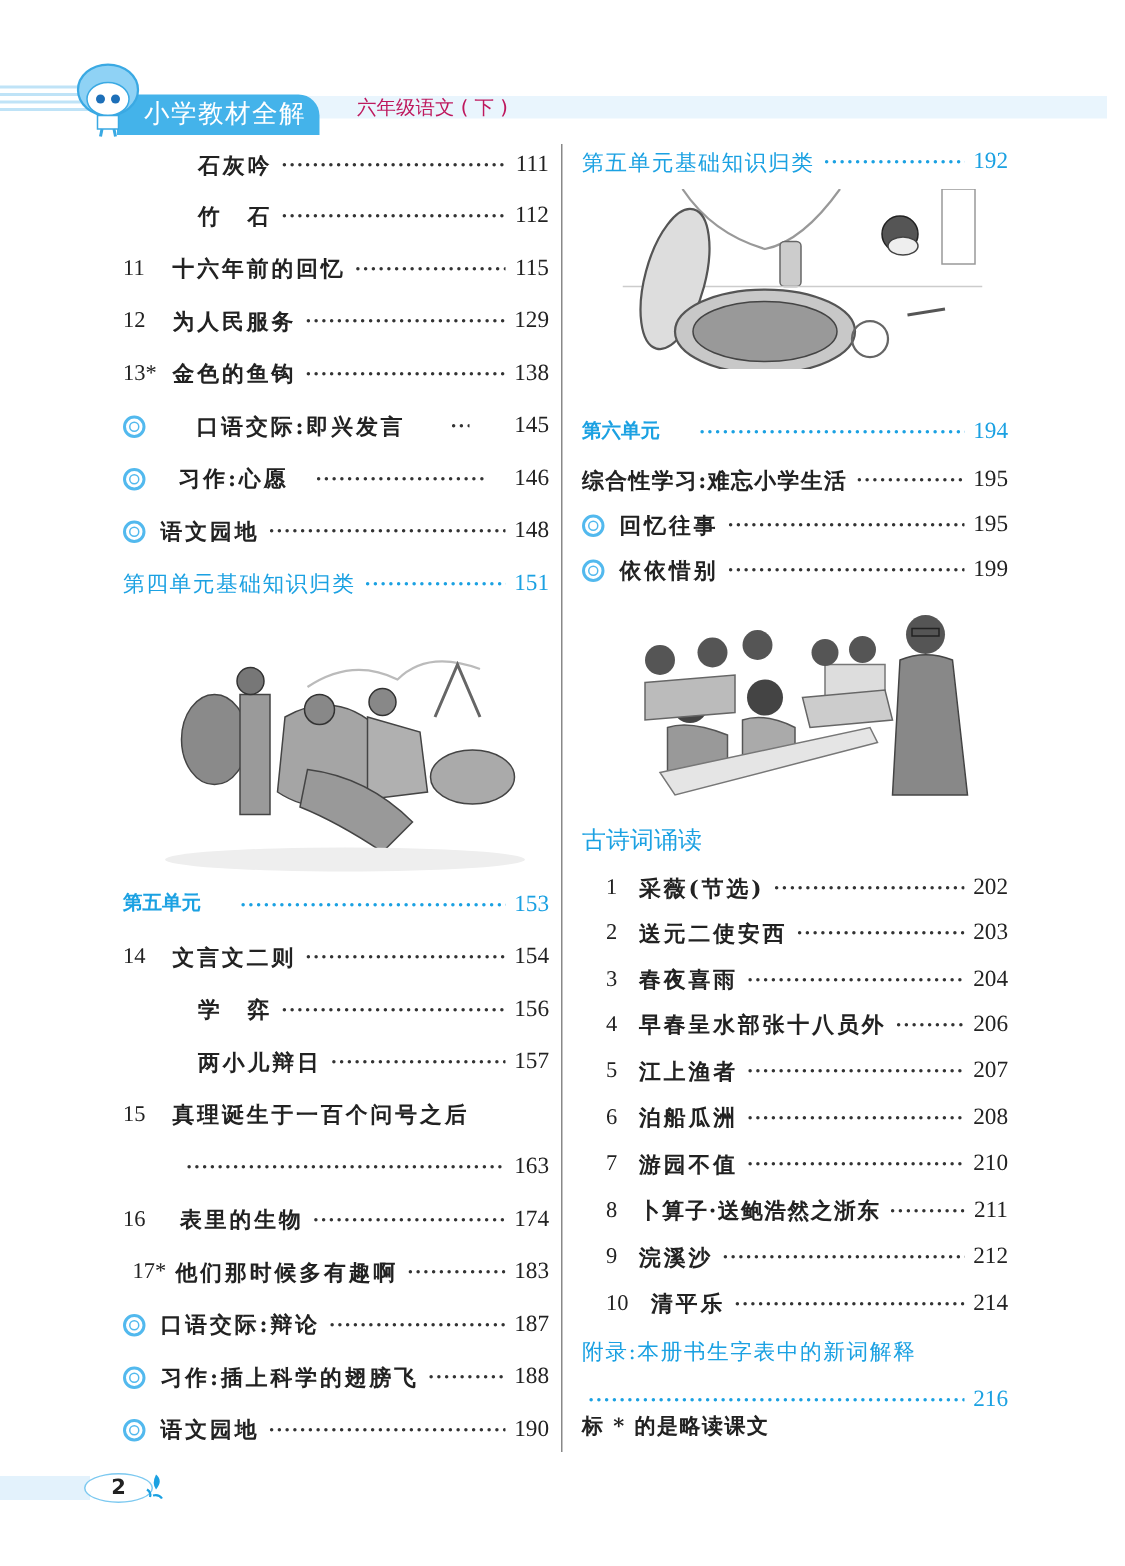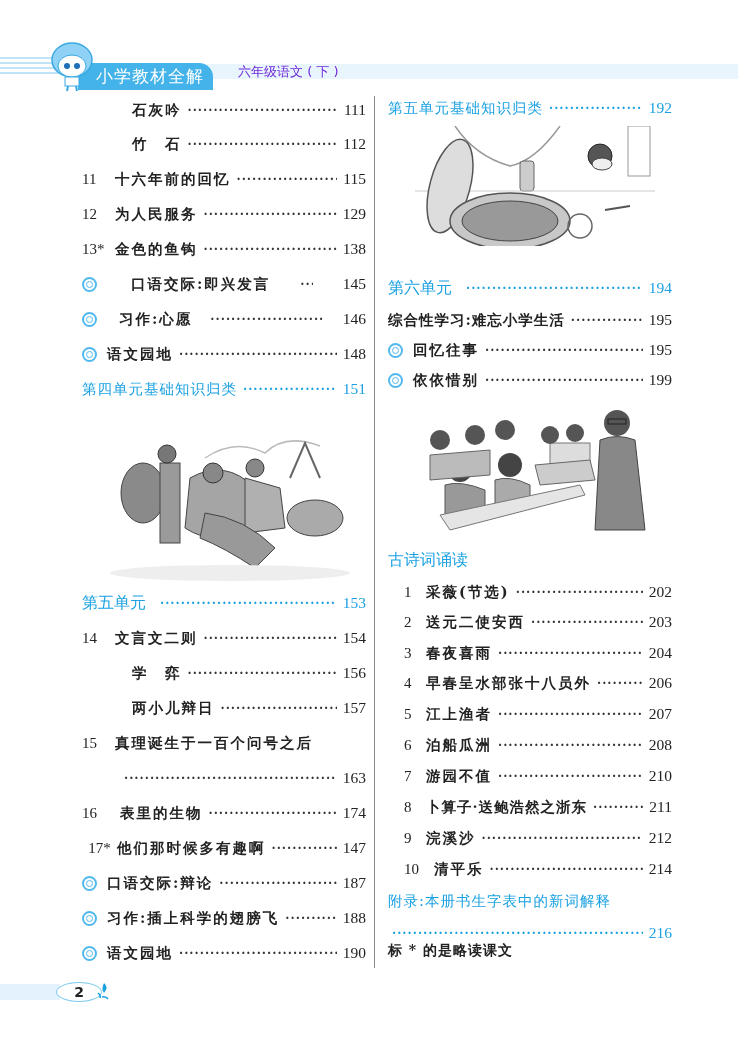--- a/index.html
+++ b/index.html
@@ -7,37 +7,37 @@
   body { position: relative; font-family: "DejaVu Serif", "Liberation Serif", serif; color: #222; }
 
   
   .hdr-lines { position: absolute; left: 0; top: 57px; width: 60px; height: 22px; }
   .hdr-lines div { height: 2px; background: #bfe3f7; margin-bottom: 3px; }
   .hdr-band { position: absolute; left: 205px; top: 64px; width: 533px; height: 15px; background: #e9f5fd; }
   .hdr-brand { position: absolute; left: 78px; top: 63px; width: 135px; height: 27px; background: #44b3ea;
      border-radius: 0 14px 0 0; color: #fff; font-family: "DejaVu Sans", sans-serif; font-size: 17px;
      line-height: 27px; padding-left: 18px; letter-spacing: 1px; }
   .mascot { position: absolute; left: 48px; top: 40px; width: 48px; height: 52px; }
-  .hdr-subtitle { position: absolute; left: 238px; top: 63px; font-family: "DejaVu Sans", sans-serif; font-size: 13px; color: #6d28d9; }
+  .hdr-subtitle { position: absolute; left: 238px; top: 63px; font-family: "DejaVu Sans", sans-serif; font-size: 13px; color: #be185d; }
 
   
   .col-divider { position: absolute; left: 374px; top: 96px; width: 1px; height: 872px; background: #888; }
 
   
   .row { position: absolute; height: 24px; display: flex; align-items: center; font-size: 14.5px; white-space: nowrap; }
   .row .num { display: inline-block; font-family: "Liberation Serif", serif; font-size: 15px; }
   .row .title { display: inline-block; letter-spacing: 2px; font-weight: bold; }
   .row .dots { flex: 1; overflow: hidden; margin: 0 6px; color: #333; letter-spacing: 1px; font-size: 12px; font-weight: bold; }
   .row .dots::before { content: "··································································································"; }
   .row .page { font-family: "Liberation Serif", serif; font-size: 15.5px; }
   .row.blue .title, .row.blue .page, .row.blue .dots { color: #1ba1e2; }
   .row.blue .title { font-weight: normal; }
   .row .circle { display: inline-block; width: 15px; height: 15px; border: 2px solid #52b9ee; border-radius: 50%; position: relative; margin-right: 10px; }
   .row .circle::after { content: ""; position: absolute; left: 2px; top: 2px; width: 7px; height: 7px; border: 1.5px solid #52b9ee; border-radius: 50%; box-sizing: border-box; }
-  .unit-head { position: absolute; font-family: "DejaVu Sans", sans-serif; font-size: 16px; color: #1ba1e2; font-weight: normal; }
+  .unit-head { position: absolute; font-family: "DejaVu Sans", sans-serif; font-size: 13px; color: #1ba1e2; font-weight: bold; }
   .footnote { position: absolute; font-size: 14px; font-weight: bold; letter-spacing: 1px; }
 
   
   .illus { position: absolute; }
 
   
   .ftr-band { position: absolute; left: 0; top: 984px; width: 60px; height: 16px; background: #e3f2fc; }
   .ftr-oval { position: absolute; left: 56px; top: 982px; width: 46px; height: 20px; border: 1px solid #7dc9f0; border-radius: 50%;
      text-align: center; font-family: "DejaVu Sans", sans-serif; font-size: 14px; font-weight: bold; line-height: 18px; background: #fff; }
   .leaf { position: absolute; left: 96px; top: 981px; width: 14px; height: 20px; }
@@ -166,21 +166,21 @@
 <div class="row" style="left:82px; top:801px; width:284px;">
   <span class="num" style="width:38px;">16</span>
   <span class="title">表里的生物</span>
   <span class="dots"></span>
   <span class="page">174</span>
 </div>
 <div class="row" style="left:82px; top:836px; width:284px;">
   <span class="num" style="width:35px;text-align:center;">17*</span>
   <span class="title">他们那时候多有趣啊</span>
   <span class="dots"></span>
-  <span class="page">147</span>
+  <span class="page">183</span>
 </div>
 <div class="row" style="left:82px; top:871px; width:284px;">
   <span class="circle"></span>
   <span class="title">口语交际:辩论</span>
   <span class="dots"></span>
   <span class="page">187</span>
 </div>
 <div class="row" style="left:82px; top:906px; width:284px;">
   <span class="circle"></span>
   <span class="title">习作:插上科学的翅膀飞</span>

